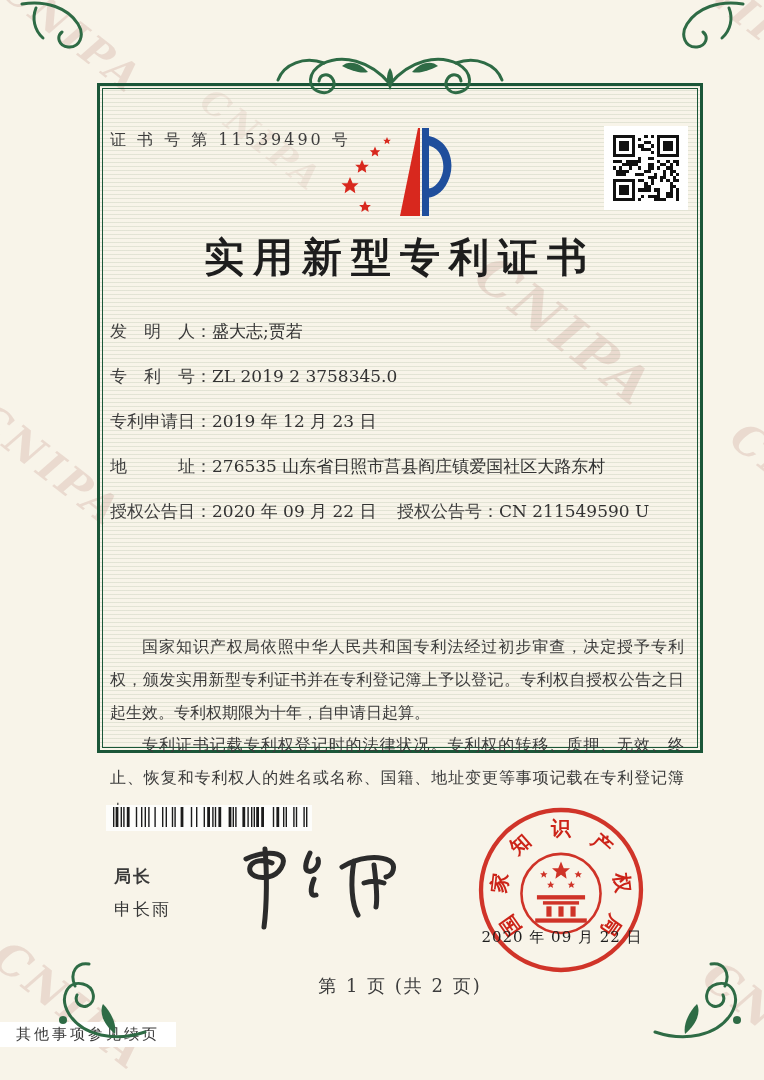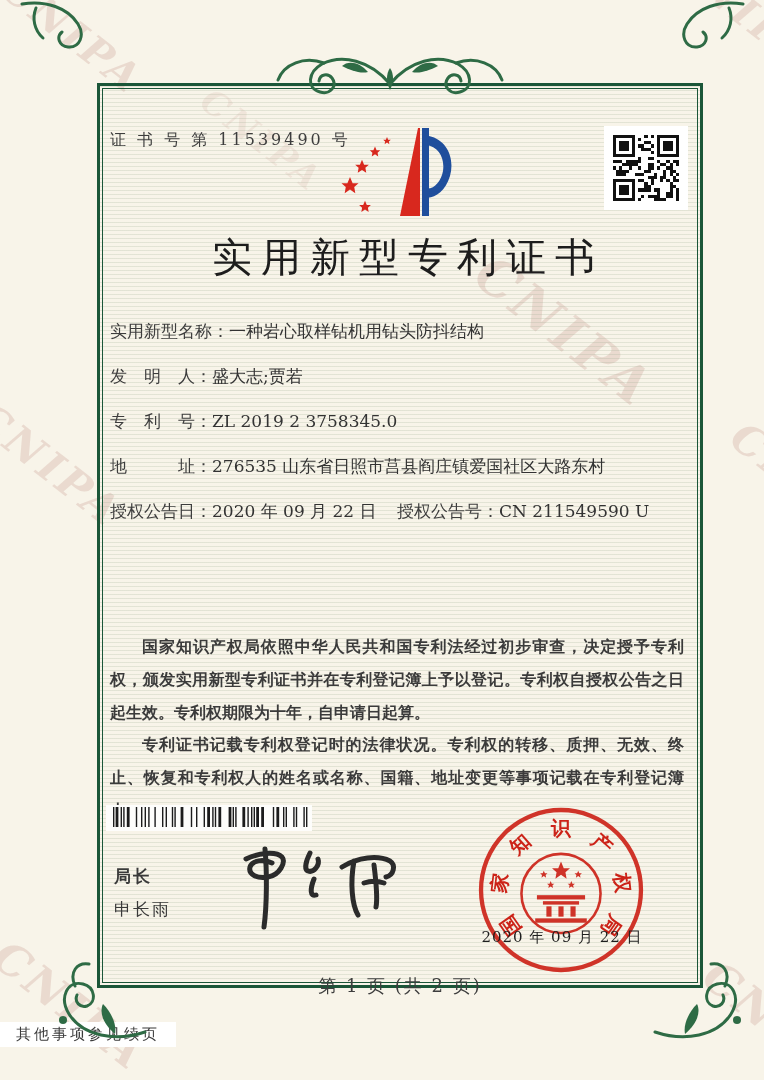--- a/index.html
+++ b/index.html
@@ -18,21 +18,21 @@
     transform:rotate(38deg);
     letter-spacing:4px;white-space:nowrap;
     pointer-events:none;
   }
   
   .orn{position:absolute;z-index:4;pointer-events:none;}
   .orn path{fill:none;stroke:#2e6b45;stroke-width:3;stroke-linecap:round;}
   .orn .leaf{fill:#2e6b45;stroke:none;}
   
   .frame{
-    position:absolute;left:97px;top:83px;width:606px;height:905px;
+    position:absolute;left:97px;top:83px;width:606px;height:670px;
     border:3px solid #1b5638;z-index:2;box-sizing:border-box;
     background:repeating-linear-gradient(
       180deg,
       rgba(150,168,140,0.22) 0px, rgba(150,168,140,0.22) 1px,
       rgba(0,0,0,0) 1px, rgba(0,0,0,0) 4px);
   }
   .frame-inner-line{
     position:absolute;left:2px;top:2px;right:2px;bottom:2px;
     border:1px solid #1b5638;pointer-events:none;
   }
@@ -41,34 +41,34 @@
     position:absolute;left:10px;top:44px;
     font-size:16px;letter-spacing:3px;color:#3d3d3d;z-index:5;
   }
   .logo{position:absolute;left:228px;top:34px;width:125px;height:100px;z-index:5;}
   .qr-wrap{
     position:absolute;left:504px;top:40px;width:84px;height:84px;
     background:#ffffff;z-index:5;display:flex;align-items:center;justify-content:center;
   }
   .title{
     position:absolute;left:0;top:144px;width:100%;text-align:center;
-    font-size:40px;font-weight:normal;letter-spacing:9px;color:#1d1d1d;z-index:5;padding-left:8px;
+    font-size:40px;font-weight:bold;letter-spacing:9px;color:#1d1d1d;z-index:5;
   }
   
   .fields{position:absolute;left:10px;right:28px;top:234px;z-index:5;}
   .frow{height:45px;font-size:17px;line-height:22px;white-space:nowrap;position:relative;}
   .frow .lab{color:#3d3d3d;}
   .frow .val{color:#333;}
   .grant-no-pair{position:absolute;left:287px;top:0;}
   
   .paras{
     position:absolute;left:10px;right:16px;top:545px;z-index:5;
     font-size:16px;line-height:2.05;text-align:justify;color:#3b3b3b;
   }
-  .paras p{margin:0;text-indent:2em;font-weight:bold;}
+  .paras p{margin:0;text-indent:2em;}
   
   .barcode{
     position:absolute;left:6px;top:719px;width:206px;height:26px;
     background:#fdfdfb;padding:2px 3px;box-sizing:border-box;z-index:5;
   }
   
   .signer-title{position:absolute;left:14px;top:779px;font-size:17px;letter-spacing:2px;z-index:5;font-weight:bold;}
   .signer-name{position:absolute;left:14px;top:812px;font-size:17px;letter-spacing:2px;z-index:5;}
   .signature{position:absolute;left:118px;top:745px;width:190px;height:110px;z-index:5;}
   .signature path{fill:none;stroke:#2b2b2b;stroke-width:5;stroke-linecap:round;stroke-linejoin:round;}
@@ -257,27 +257,27 @@
         <rect x="0" y="14" width="7" height="7" fill="#111"></rect>
         <rect x="1" y="15" width="5" height="5" fill="#fff"></rect>
         <rect x="2" y="16" width="3" height="3" fill="#111"></rect>
       </svg>
   </div>
 
   <div class="title">实用新型专利证书</div>
 
   <div class="fields">
     <div class="frow">
-      <span class="lab">实用新型名称：</span><span class="val">一种岩心取样钻机用钻头防抖结构</span>
-    </div>
-    <div class="frow">
       <span class="lab">发　明　人：</span><span class="val">盛大志;贾若</span>
     </div>
     <div class="frow">
       <span class="lab">专　利　号：</span><span class="val">ZL 2019 2 3758345.0</span>
+    </div>
+    <div class="frow">
+      <span class="lab">专利申请日：</span><span class="val">2019 年 12 月 23 日</span>
     </div>
     <div class="frow">
       <span class="lab">地　　　址：</span><span class="val">276535 山东省日照市莒县阎庄镇爱国社区大路东村</span>
     </div>
     <div class="frow">
       <span class="lab">授权公告日：</span><span class="val">2020 年 09 月 22 日</span>
       <span class="grant-no-pair"><span class="lab">授权公告号：</span><span class="val">CN 211549590 U</span></span>
     </div>
   </div>
 

